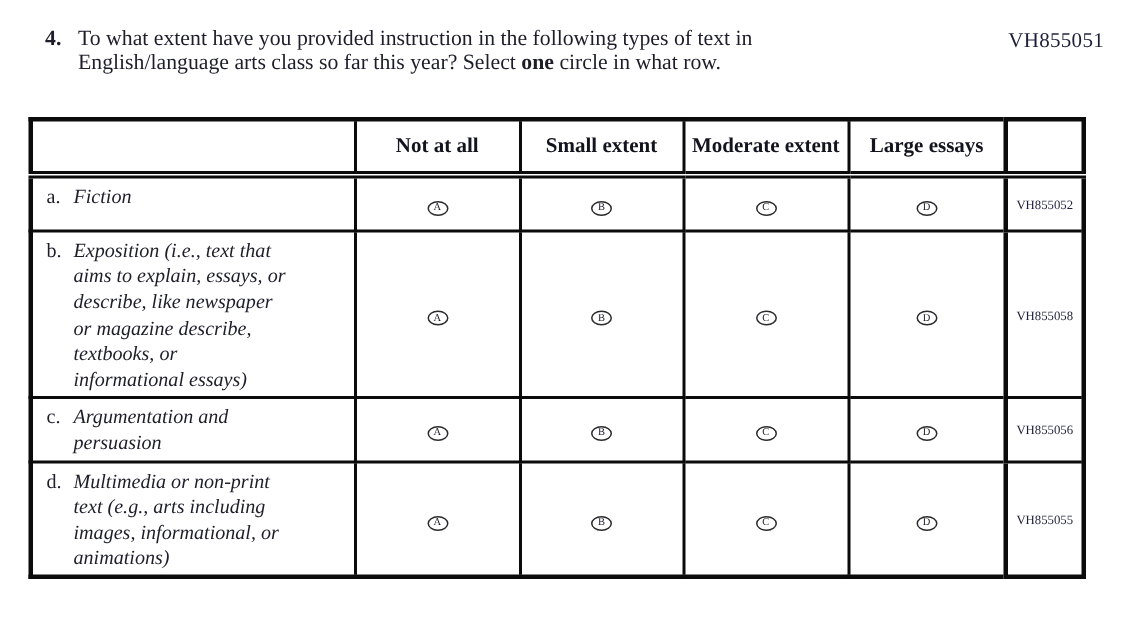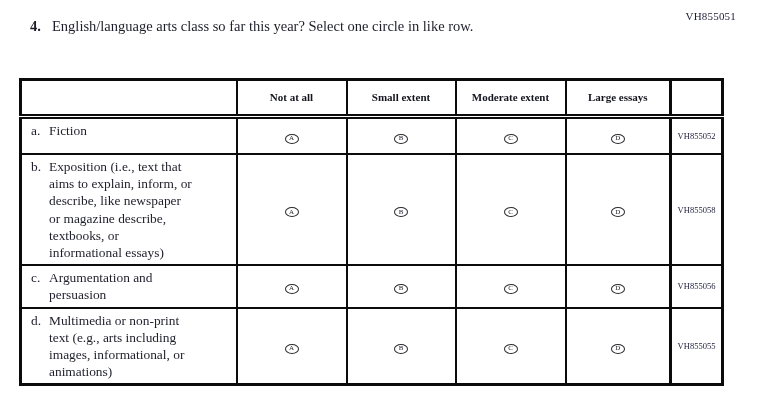--- a/index.html
+++ b/index.html
@@ -7,61 +7,61 @@
   body {
     width: 757px; height: 414px;
     background: #ffffff;
     font-family: "Liberation Serif", serif;
     color: #1e1e2b;
     position: relative;
     overflow: hidden;
   }
 
   .top-code {
-    position: absolute; top: 10px; right: 21px;
-    font-size: 11px; color: #1e1e3a; letter-spacing: .2px;
+    position: absolute; top: 20px; right: 21px;
+    font-size: 14px; color: #1e1e3a; letter-spacing: .2px;
   }
 
   .question {
     position: absolute; left: 30px; top: 19px;
     font-size: 14.5px; line-height: 15.6px;
     display: flex;
   }
   .qnum { font-weight: bold; flex: 0 0 22px; }
-  .b { font-weight: normal; }
+  .b { font-weight: bold; }
 
   table.grid {
     position: absolute; left: 19px; top: 78px;
     width: 702px;
     border-collapse: collapse; table-layout: fixed;
     border: 3px solid #0b0b0b;
     font-size: 13.4px;
   }
   .grid th, .grid td { border: 2px solid #0b0b0b; padding: 0; }
 
   .grid tr.r-head th {
     border-bottom: 5px double #0b0b0b;
-    font-weight: bold; font-size: 11px;
+    font-weight: bold; font-size: 14px;
     text-align: center; vertical-align: middle;
     line-height: 15px; padding: 2px 4px;
     color: #14141f;
   }
   .grid .last { border-left: 3px solid #0b0b0b; }
 
   .r-head { height: 37px; }
   .r-a { height: 24px; }
   .r-b { height: 106px; }
   .r-c { height: 36px; }
   .r-d { height: 68px; }
 
   td.desc { vertical-align: top; padding: 3px 4px 3px 9px; }
   .desc-inner { display: flex; }
   .prefix { flex: 0 0 18px; line-height: 17.2px; }
   .lab { flex: 1; }
-  .lab div { line-height: 17.2px; }
+  .lab div { line-height: 17.2px; font-style: italic; }
 
   td.opt { text-align: center; vertical-align: middle; }
   .bubble {
     display: inline-flex; align-items: center; justify-content: center;
     width: 14px; height: 10px;
     border: 1px solid #2b2b2b; border-radius: 50%;
     font-size: 7px; line-height: 1; color: #1e1e2b;
     cursor: pointer;
   }
 
@@ -73,21 +73,22 @@
 </head>
 <body>
 
 <div class="page">
 
   <div class="top-code">VH855051</div>
 
   <div class="question">
     <span class="qnum">4.</span>
     <div class="qtext">
-      <div><span>English/language arts class so far this year? Select </span><span class="b">one</span><span> circle in like row.</span></div>
+      <div>To what extent have you provided instruction in the following types of text in</div>
+      <div><span>English/language arts class so far this year? Select </span><span class="b">one</span><span> circle in what row.</span></div>
     </div>
   </div>
 
   <table class="grid">
     <colgroup>
       <col style="width:216px">
         <col style="width:110px">
         <col style="width:109px">
         <col style="width:110px">
         <col style="width:105px">
@@ -118,21 +119,21 @@
       <td class="opt"><span class="bubble">D</span></td>
       <td class="code last">VH855052</td>
     </tr>
 
     <tr class="r-b">
       <td class="desc">
         <div class="desc-inner">
           <span class="prefix">b.</span>
           <span class="lab">
                 <div>Exposition (i.e., text that</div>
-                <div>aims to explain, inform, or</div>
+                <div>aims to explain, essays, or</div>
                 <div>describe, like newspaper</div>
                 <div>or magazine describe,</div>
                 <div>textbooks, or</div>
                 <div>informational essays)</div>
               </span>
         </div>
       </td>
       <td class="opt"><span class="bubble">A</span></td>
       <td class="opt"><span class="bubble">B</span></td>
       <td class="opt"><span class="bubble">C</span></td>

